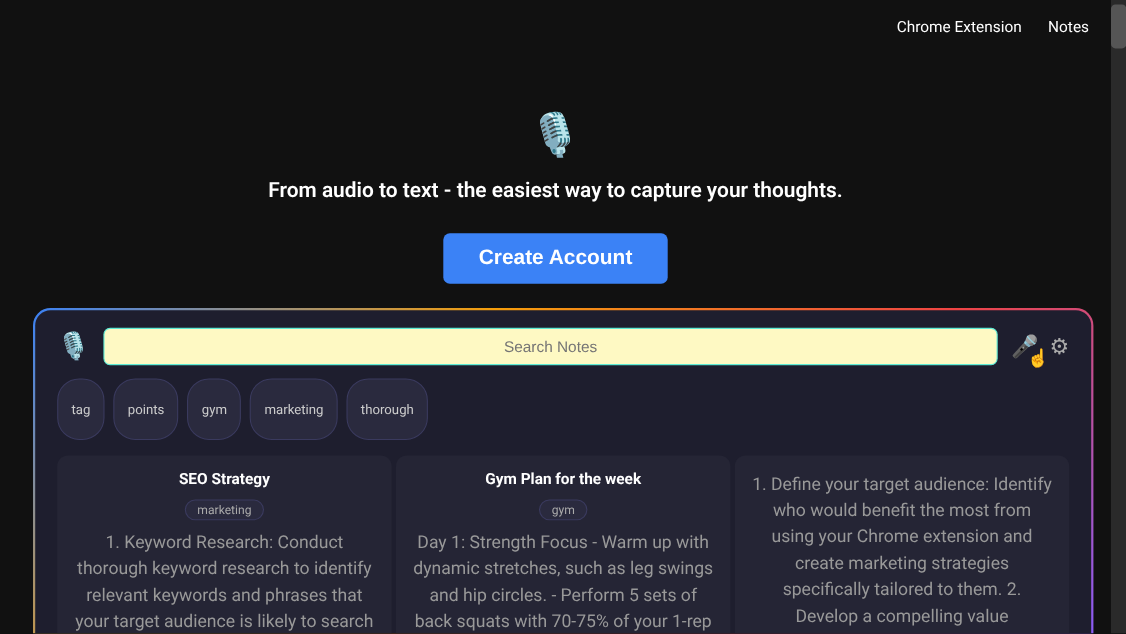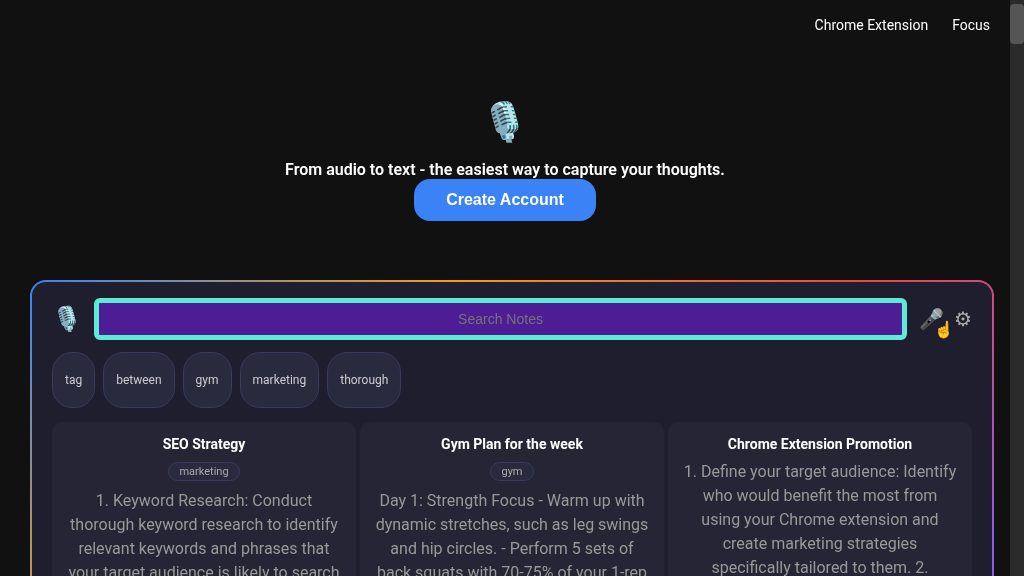--- a/index.html
+++ b/index.html
@@ -73,32 +73,33 @@
       font-size: 38px;
       font-weight: 800;
       color: #ffffff;
       display: flex;
       align-items: center;
       gap: 10px;
       margin-bottom: 16px;
     }
 
     .hero-subtitle {
-      font-size: 16px;
+      font-size: 19px;
       font-weight: 600;
       color: #ffffff;
+      margin-bottom: 28px;
     }
 
     .create-account-btn {
       background: #3b82f6;
       color: #ffffff;
       border: none;
-      border-radius: 16px;
+      border-radius: 6px;
       padding: 12px 32px;
-      font-size: 16px;
+      font-size: 19px;
       font-weight: 600;
       cursor: pointer;
     }
 
     .app-panel-inner {
       width: 100%;
       height: 100%;
       background: #1a1a2e;
       border-radius: 14px 14px 0 0;
       overflow: hidden;
@@ -133,22 +134,22 @@
       margin-bottom: 12px;
     }
 
     .app-logo {
       font-size: 24px;
       flex-shrink: 0;
     }
 
     .search-bar {
       flex: 1;
-      background: #4c1d95;
-      border: 5px solid #5eead4;
+      background: #fef9c3;
+      border: 1px solid #5eead4;
       border-radius: 6px;
       padding: 8px 14px;
       color: #888;
       font-size: 14px;
       outline: none;
     }
 
     .header-icons {
       display: flex;
       align-items: center;
@@ -225,21 +226,21 @@
   </style>
 </head>
 <body>
 
 <div class="scrollbar">
   <div class="scrollbar-thumb"></div>
 </div>
 
 <nav class="top-nav">
   <a>Chrome Extension</a>
-  <a>Focus</a>
+  <a>Notes</a>
 </nav>
 
 <section class="hero">
   <h1 class="hero-title">
     <span>🎙️</span>
   </h1>
   <p class="hero-subtitle">From audio to text - the easiest way to capture your thoughts.</p>
   <button class="create-account-btn">Create Account</button>
 </section>
 
@@ -253,29 +254,28 @@
         <span style="position:relative; display:inline-block;">
           <span class="mic-icon-red">🎤</span>
           <span style="position:absolute; bottom:-8px; right:-10px; font-size:16px;">☝️</span>
         </span>
         <span class="gear-icon">⚙</span>
       </div>
     </div>
 
     <div class="tags-row">
     <span class="tag-chip">tag</span>
-        <span class="tag-chip">between</span>
+        <span class="tag-chip">points</span>
         <span class="tag-chip">gym</span>
         <span class="tag-chip">marketing</span>
         <span class="tag-chip">thorough</span>
       </div>
 
     <div class="notes-grid">
     <div class="note-card"><div class="note-title">SEO Strategy</div><div class="note-tag-badge">marketing</div><div class="note-content">1. Keyword Research: Conduct thorough keyword research to identify relevant keywords and phrases that your target audience is likely to search for. Use tools like Google Keyword Planner, SEMrush, or Moz to find high-volume and low-competition keywords that align with the con...</div></div>
         <div class="note-card"><div class="note-title">Gym Plan for the week</div><div class="note-tag-badge">gym</div><div class="note-content">Day 1: Strength Focus - Warm up with dynamic stretches, such as leg swings and hip circles. - Perform 5 sets of back squats with 70-75% of your 1-rep max (RM), aiming for 5 reps per set. Take 2-3 minutes of rest between sets. - Follow with 3 sets of Romanian deadlifts for...</div></div>
         <div class="note-card">
-          <div class="note-title">Chrome Extension Promotion</div>
           <div class="note-content">1. Define your target audience: Identify who would benefit the most from using your Chrome extension and create marketing strategies specifically tailored to them. 2. Develop a compelling value proposition: Clearly communicate the unique selling points and benefits of your ...</div>
         </div>
       </div>
 
   </div>
 </div>
 
 </body></html>

